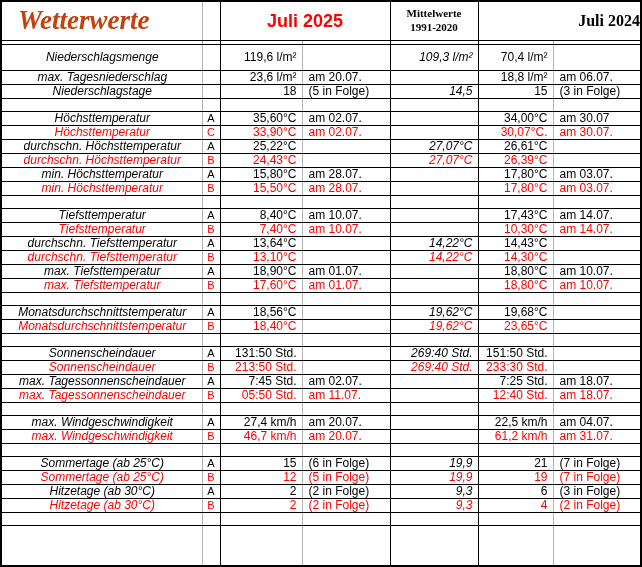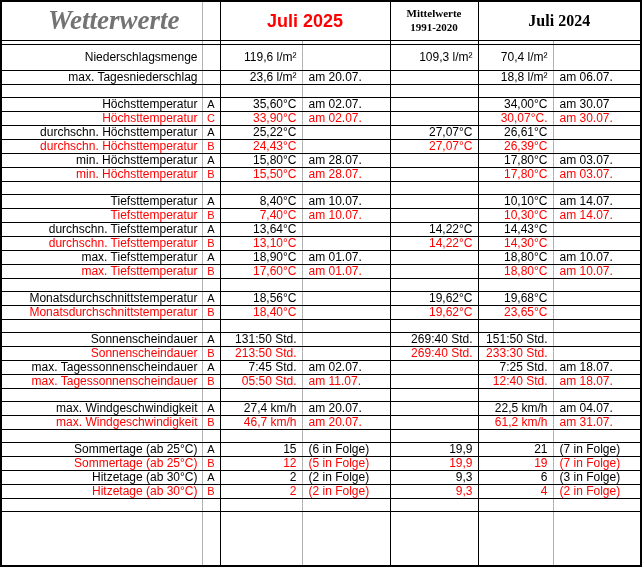--- a/index.html
+++ b/index.html
@@ -16,61 +16,61 @@
     border-collapse:collapse; table-layout:fixed;
     width:638px; height:563px;
   }
   th, td { overflow:hidden; white-space:nowrap; vertical-align:middle; }
 
   
   .c-label { border-right:1px solid #b2b2b2; }
   .c-flag  { border-right:1px solid #000; }
   .c-v1    { border-right:1px solid #b2b2b2; }
   .c-d1    { border-right:1px solid #000; }
-  .c-mw    { border-right:1px solid #000; }
+  .c-mw    { border-right:1px solid #000;font-style:italic; }
   .c-v2    { border-right:1px solid #b2b2b2;margin-top:44px; }
   .c-d2    { }
 
   
   thead tr { height:38px; }
   th { border-bottom:1px solid #000; font-weight:bold; }
   .h-title {
-    text-align:center; padding-left:24px;
+    text-align:left; padding-left:16px;
     font:italic bold 27px/1.1 "Liberation Serif", serif;
-    color:#737373;
+    color:#c2410c;
   }
   .h-2025 {
     text-align:center; color:#ff0000;
     font:bold 18px/1 "Liberation Sans", sans-serif;
   }
   .h-mw {
     text-align:center; color:#000;
     font:bold 11px/1.25 "Liberation Serif", serif;
   }
   .h-2024 {
-    text-align:center; color:#000;
+    text-align:right; color:#000;
     font:bold 16px/1 "Liberation Serif", serif;
     margin-top:40px;
   }
 
   
   tbody td {
     border-bottom:1px solid #000;
     font-size:12px; line-height:13px;
     padding:0 4px; color:#000;
   }
   tr.data { height:14px; }
   tr.data.tall { height:26px; }
   tr.gap { height:13px; }
   tr.gap.gap-small { height:4px; }
   tr.gap.gap-bottom { height:auto; }
   tr.gap.gap-bottom td { border-bottom:none; }
   tr.red td { color:#ff0000; }
 
-  .cell-label { text-align:right; padding-left:5px; }
+  .cell-label { text-align:center; padding-left:5px;font-style:italic; }
   .cell-flag  { text-align:center; font-size:11px; padding:0 1px; }
   .cell-value { text-align:right; padding-right:5px; }
   .cell-date  { text-align:left; padding-left:6px; }
 </style>
 </head>
 <body>
 
 <div class="frame">
   <table>
     <colgroup>
@@ -115,20 +115,29 @@
         </tr>
         <tr class="data">
           <td class="c-label cell-label">max. Tagesniederschlag</td>
           <td class="c-flag cell-flag"></td>
           <td class="c-v1 cell-value">23,6 l/m²</td>
           <td class="c-d1 cell-date">am 20.07.</td>
           <td class="c-mw cell-value"></td>
           <td class="c-v2 cell-value">18,8 l/m²</td>
           <td class="c-d2 cell-date">am 06.07.</td>
         </tr>
+        <tr class="data">
+          <td class="c-label cell-label">Niederschlagstage</td>
+          <td class="c-flag cell-flag"></td>
+          <td class="c-v1 cell-value">18</td>
+          <td class="c-d1 cell-date">(5 in Folge)</td>
+          <td class="c-mw cell-value">14,5</td>
+          <td class="c-v2 cell-value">15</td>
+          <td class="c-d2 cell-date">(3 in Folge)</td>
+        </tr>
         <tr class="gap">
           <td class="c-label cell-label"></td>
           <td class="c-flag cell-flag"></td>
           <td class="c-v1 cell-value"></td>
           <td class="c-d1 cell-date"></td>
           <td class="c-mw cell-value"></td>
           <td class="c-v2 cell-value"></td>
           <td class="c-d2 cell-date"></td>
         </tr>
         <tr class="data">
@@ -193,21 +202,21 @@
           <td class="c-mw cell-value"></td>
           <td class="c-v2 cell-value"></td>
           <td class="c-d2 cell-date"></td>
         </tr>
         <tr class="data">
           <td class="c-label cell-label">Tiefsttemperatur</td>
           <td class="c-flag cell-flag">A</td>
           <td class="c-v1 cell-value">8,40°C</td>
           <td class="c-d1 cell-date">am 10.07.</td>
           <td class="c-mw cell-value"></td>
-          <td class="c-v2 cell-value">10,10°C</td>
+          <td class="c-v2 cell-value">17,43°C</td>
           <td class="c-d2 cell-date">am 14.07.</td>
         </tr>
         <tr class="data red">
           <td class="c-label cell-label">Tiefsttemperatur</td>
           <td class="c-flag cell-flag">B</td>
           <td class="c-v1 cell-value">7,40°C</td>
           <td class="c-d1 cell-date">am 10.07.</td>
           <td class="c-mw cell-value"></td>
           <td class="c-v2 cell-value">10,30°C</td>
           <td class="c-d2 cell-date">am 14.07.</td>

